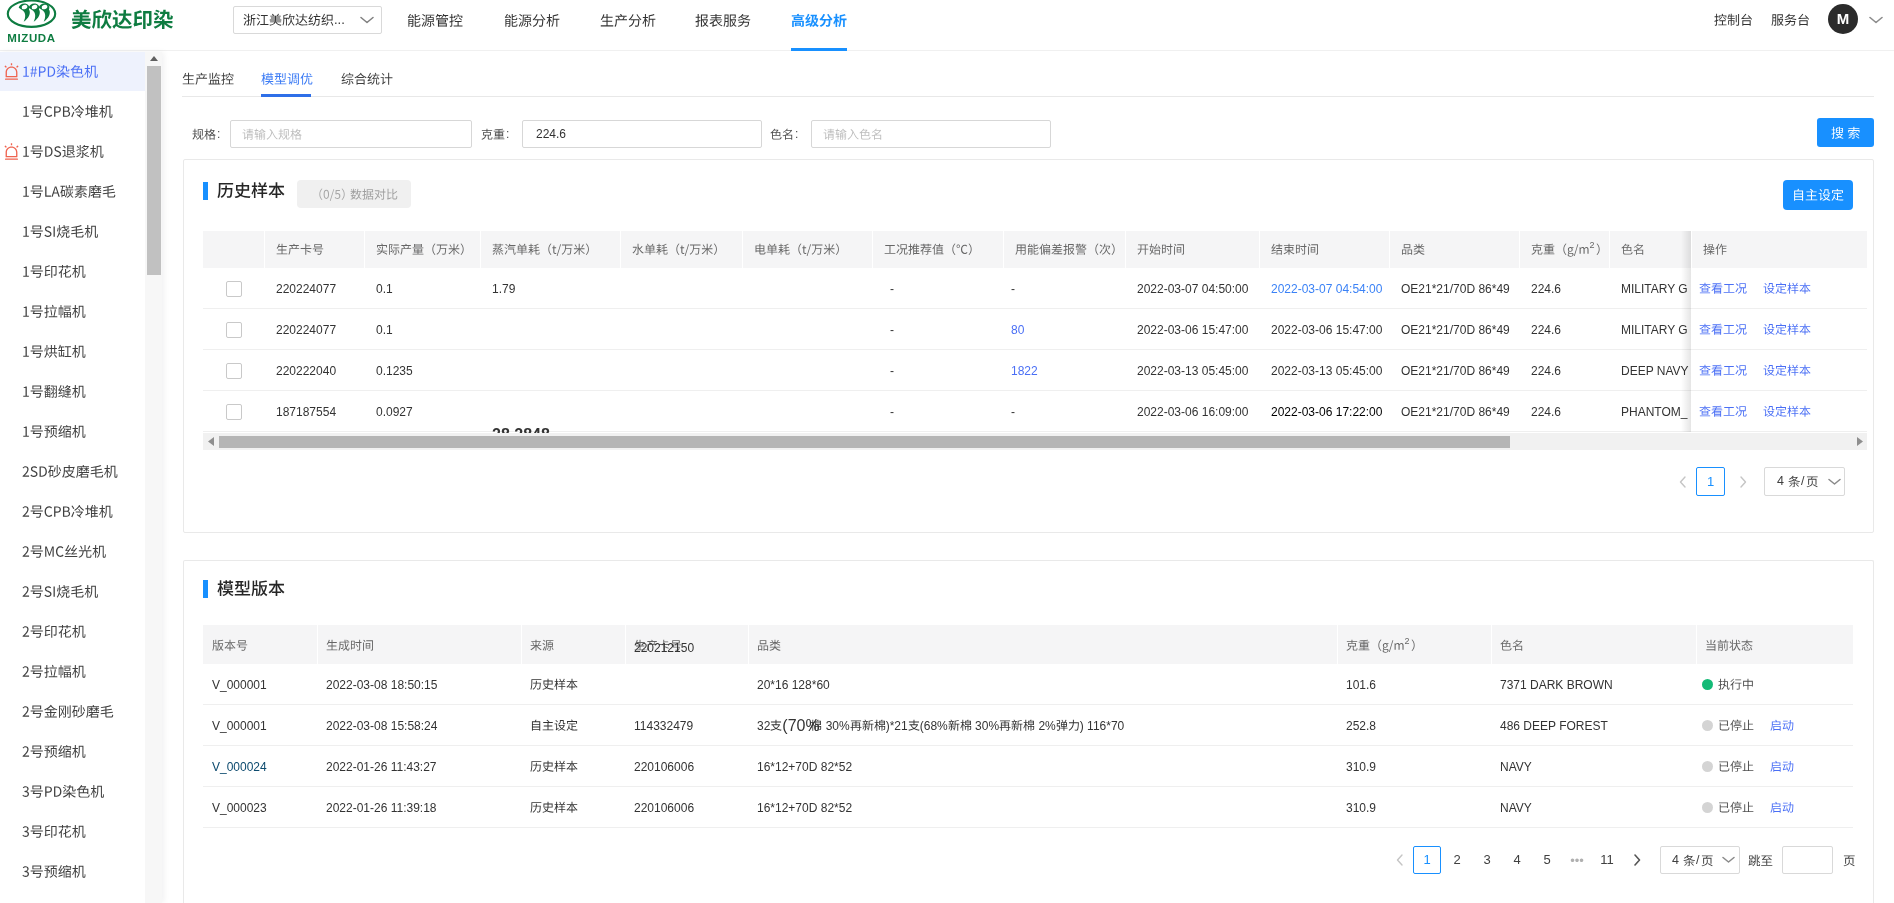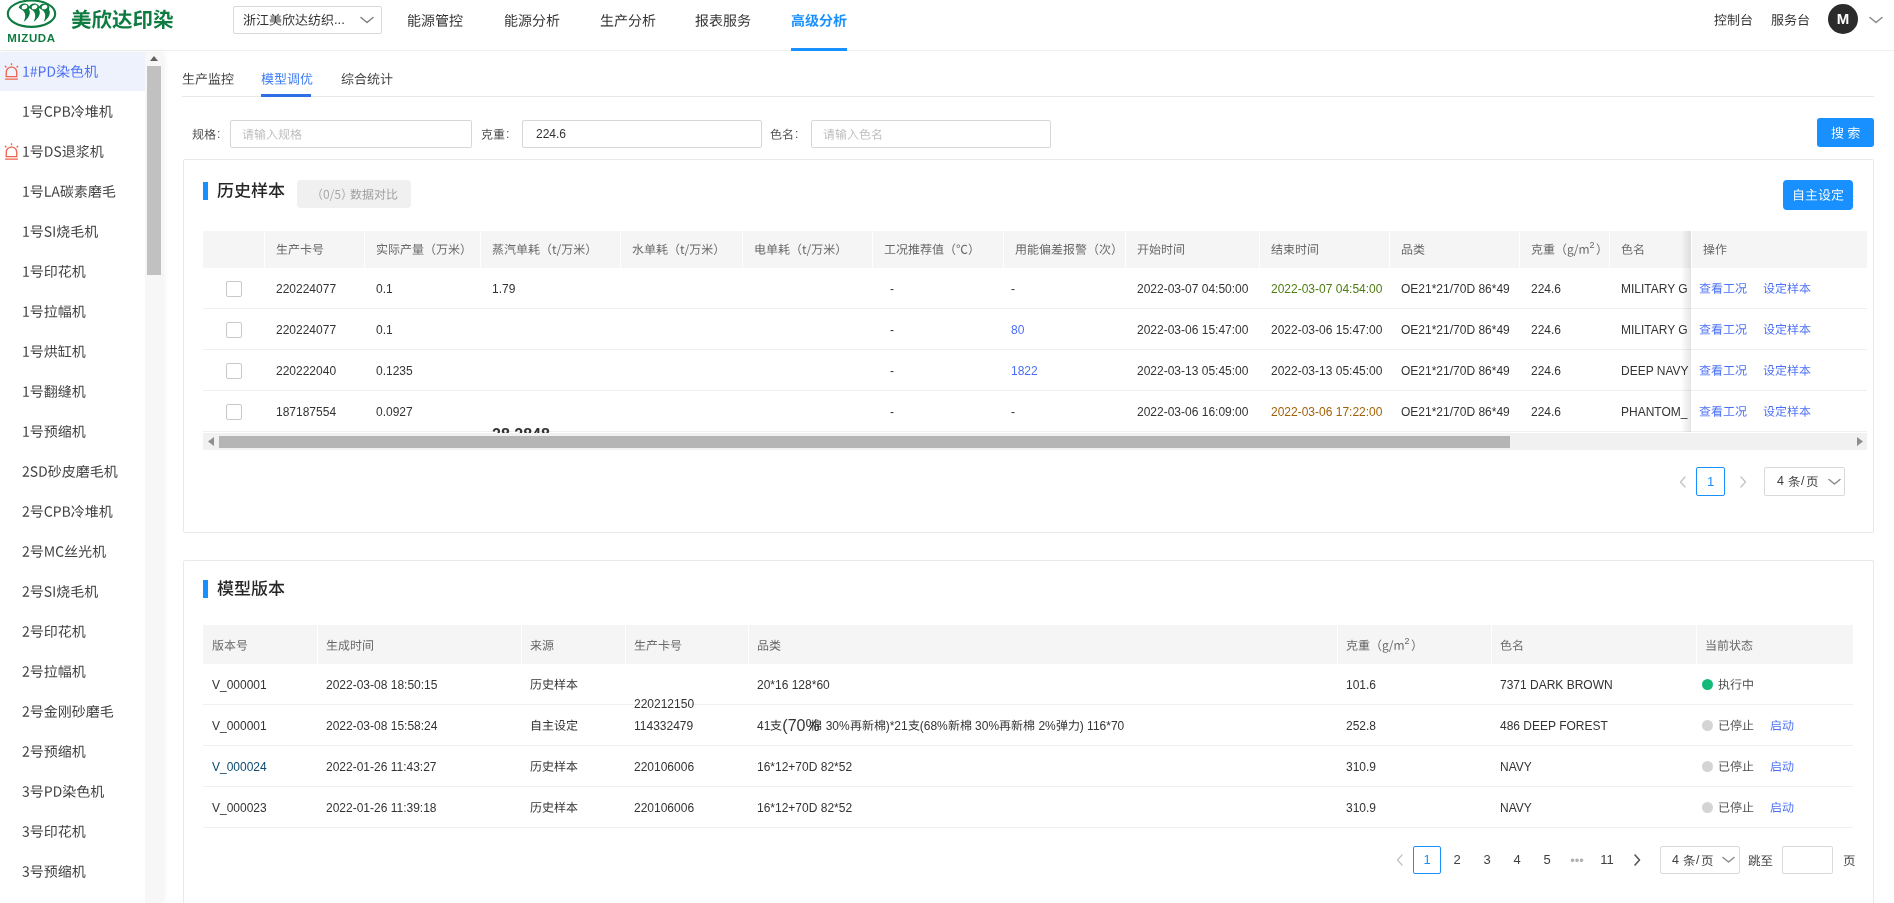--- a/index.html
+++ b/index.html
@@ -778,21 +778,21 @@
     </g>
   </svg>
 <div class="ab" style="left:203px;top:308px;width:1664px;height:1px;background:#efefef"></div>
 <div class="ab" style="left:226px;top:280.5px;width:16px;height:16px;border:1px solid #c9c9c9;border-radius:2px;background:#fff"></div>
 <div class="ab" style="left:276px;top:279.5px;font-size:12px;color:#333333;font-weight:400;letter-spacing:normal;line-height:18px;white-space:pre">220224077</div>
 <div class="ab" style="left:376px;top:279.5px;font-size:12px;color:#333333;font-weight:400;letter-spacing:normal;line-height:18px;white-space:pre">0.1</div>
 <div class="ab" style="left:492px;top:279.5px;font-size:12px;color:#333333;font-weight:400;letter-spacing:normal;line-height:18px;white-space:pre">1.79</div>
 <div class="ab" style="left:890px;top:279.5px;font-size:12px;color:#333333;font-weight:400;letter-spacing:normal;line-height:18px;white-space:pre">-</div>
 <div class="ab" style="left:1011px;top:279.5px;font-size:12px;color:#333333;font-weight:400;letter-spacing:normal;line-height:18px;white-space:pre">-</div>
 <div class="ab" style="left:1137px;top:279.5px;font-size:12px;color:#333333;font-weight:400;letter-spacing:normal;line-height:18px;white-space:pre">2022-03-07 04:50:00</div>
-<div class="ab" style="left:1271px;top:279.5px;font-size:12px;color:#4d7c0f;font-weight:400;letter-spacing:normal;line-height:18px;white-space:pre">2022-03-07 04:54:00</div>
+<div class="ab" style="left:1271px;top:279.5px;font-size:12px;color:#3b82f6;font-weight:400;letter-spacing:normal;line-height:18px;white-space:pre">2022-03-07 04:54:00</div>
 <div class="ab" style="left:1401px;top:279.5px;font-size:12px;color:#333333;font-weight:400;letter-spacing:normal;line-height:18px;white-space:pre">OE21*21/70D 86*49</div>
 <div class="ab" style="left:1531px;top:279.5px;font-size:12px;color:#333333;font-weight:400;letter-spacing:normal;line-height:18px;white-space:pre">224.6</div>
 <div class="ab" style="left:1621px;top:279.5px;font-size:12px;color:#333333;font-weight:400;letter-spacing:normal;line-height:18px;white-space:pre">MILITARY G</div>
 <svg fill="#4a6ff5" class="tr " style="left:1699.0px;top:281.3px" width="50.0" height="15.0">
     <g transform="translate(0,11.76) scale(0.01200,-0.01200)">
       <use href="#gR67e5"></use>
       <use href="#gR770b" x="1000"></use>
       <use href="#gR5de5" x="2000"></use>
       <use href="#gR51b5" x="3000"></use>
     </g>
@@ -860,21 +860,21 @@
     </g>
   </svg>
 <div class="ab" style="left:203px;top:431px;width:1664px;height:1px;background:#efefef"></div>
 <div class="ab" style="left:226px;top:403.5px;width:16px;height:16px;border:1px solid #c9c9c9;border-radius:2px;background:#fff"></div>
 <div class="ab" style="left:276px;top:402.5px;font-size:12px;color:#333333;font-weight:400;letter-spacing:normal;line-height:18px;white-space:pre">187187554</div>
 <div class="ab" style="left:376px;top:402.5px;font-size:12px;color:#333333;font-weight:400;letter-spacing:normal;line-height:18px;white-space:pre">0.0927</div>
 <div class="ab" style="left:492px;top:426px;font-size:16px;color:#333333;font-weight:700;letter-spacing:normal;line-height:18px;white-space:pre">28.2848</div>
 <div class="ab" style="left:890px;top:402.5px;font-size:12px;color:#333333;font-weight:400;letter-spacing:normal;line-height:18px;white-space:pre">-</div>
 <div class="ab" style="left:1011px;top:402.5px;font-size:12px;color:#333333;font-weight:400;letter-spacing:normal;line-height:18px;white-space:pre">-</div>
 <div class="ab" style="left:1137px;top:402.5px;font-size:12px;color:#333333;font-weight:400;letter-spacing:normal;line-height:18px;white-space:pre">2022-03-06 16:09:00</div>
-<div class="ab" style="left:1271px;top:402.5px;font-size:12px;color:#a16207;font-weight:400;letter-spacing:normal;line-height:18px;white-space:pre">2022-03-06 17:22:00</div>
+<div class="ab" style="left:1271px;top:402.5px;font-size:12px;color:#000000;font-weight:400;letter-spacing:normal;line-height:18px;white-space:pre">2022-03-06 17:22:00</div>
 <div class="ab" style="left:1401px;top:402.5px;font-size:12px;color:#333333;font-weight:400;letter-spacing:normal;line-height:18px;white-space:pre">OE21*21/70D 86*49</div>
 <div class="ab" style="left:1531px;top:402.5px;font-size:12px;color:#333333;font-weight:400;letter-spacing:normal;line-height:18px;white-space:pre">224.6</div>
 <div class="ab" style="left:1621px;top:402.5px;font-size:12px;color:#333333;font-weight:400;letter-spacing:normal;line-height:18px;white-space:pre">PHANTOM_</div>
 <svg fill="#4a6ff5" class="tr " style="left:1699.0px;top:404.3px" width="50.0" height="15.0">
     <g transform="translate(0,11.76) scale(0.01200,-0.01200)">
       <use href="#gR67e5"></use>
       <use href="#gR770b" x="1000"></use>
       <use href="#gR5de5" x="2000"></use>
       <use href="#gR51b5" x="3000"></use>
     </g>
@@ -1007,21 +1007,21 @@
 <div class="ab" style="left:212px;top:675.5px;font-size:12px;color:#333333;font-weight:400;letter-spacing:normal;line-height:18px;white-space:pre">V_000001</div>
 <div class="ab" style="left:326px;top:675.5px;font-size:12px;color:#333333;font-weight:400;letter-spacing:normal;line-height:18px;white-space:pre">2022-03-08 18:50:15</div>
 <svg fill="#333333" class="tr " style="left:530.0px;top:677.3px" width="50.0" height="15.0">
     <g transform="translate(0,11.76) scale(0.01200,-0.01200)">
       <use href="#gR5386"></use>
       <use href="#gR53f2" x="1000"></use>
       <use href="#gR6837" x="2000"></use>
       <use href="#gR672c" x="3000"></use>
     </g>
   </svg>
-<div class="ab" style="left:634px;top:695px;font-size:12px;color:#333333;font-weight:400;letter-spacing:normal;line-height:18px;white-space:pre">220212150</div>
+<div class="ab" style="left:634px;top:639px;font-size:12px;color:#333333;font-weight:400;letter-spacing:normal;line-height:18px;white-space:pre">220212150</div>
 <div class="ab" style="left:757px;top:675.5px;font-size:12px;color:#333333;font-weight:400;letter-spacing:normal;line-height:18px;white-space:pre">20*16 128*60</div>
 <div class="ab" style="left:1346px;top:675.5px;font-size:12px;color:#333333;font-weight:400;letter-spacing:normal;line-height:18px;white-space:pre">101.6</div>
 <div class="ab" style="left:1500px;top:675.5px;font-size:12px;color:#333333;font-weight:400;letter-spacing:normal;line-height:18px;white-space:pre">7371 DARK BROWN</div>
 <div class="ab" style="left:1702px;top:679px;width:11px;height:11px;border-radius:50%;background:#14ba77"></div>
 <svg fill="#4d4d4d" class="tr " style="left:1718.0px;top:677.3px" width="38.0" height="15.0">
     <g transform="translate(0,11.76) scale(0.01200,-0.01200)">
       <use href="#gR6267"></use>
       <use href="#gR884c" x="1000"></use>
       <use href="#gR4e2d" x="2000"></use>
     </g>
@@ -1031,21 +1031,21 @@
 <div class="ab" style="left:326px;top:716.5px;font-size:12px;color:#333333;font-weight:400;letter-spacing:normal;line-height:18px;white-space:pre">2022-03-08 15:58:24</div>
 <svg fill="#333333" class="tr " style="left:530.0px;top:718.3px" width="50.0" height="15.0">
     <g transform="translate(0,11.76) scale(0.01200,-0.01200)">
       <use href="#gR81ea"></use>
       <use href="#gR4e3b" x="1000"></use>
       <use href="#gR8bbe" x="2000"></use>
       <use href="#gR5b9a" x="3000"></use>
     </g>
   </svg>
 <div class="ab" style="left:634px;top:716.5px;font-size:12px;color:#333333;font-weight:400;letter-spacing:normal;line-height:18px;white-space:pre">114332479</div>
-<div class="ab" style="left:757px;top:716.5px;font-size:12px;color:#333333;font-weight:400;letter-spacing:normal;line-height:18px;white-space:pre">41</div>
+<div class="ab" style="left:757px;top:716.5px;font-size:12px;color:#333333;font-weight:400;letter-spacing:normal;line-height:18px;white-space:pre">32</div>
 <svg fill="#333333" class="tr " style="left:770.3px;top:718.3px" width="14.0" height="15.0">
     <g transform="translate(0,11.76) scale(0.01200,-0.01200)">
       <use href="#gR652f"></use>
     </g>
   </svg>
 <div class="ab" style="left:782.348px;top:716.5px;font-size:16px;color:#333333;font-weight:400;letter-spacing:normal;line-height:18px;white-space:pre">(70%</div>
 <svg fill="#333333" class="tr " style="left:810.4px;top:718.3px" width="14.0" height="15.0">
     <g transform="translate(0,11.76) scale(0.01200,-0.01200)">
       <use href="#gR68c9"></use>
     </g>

